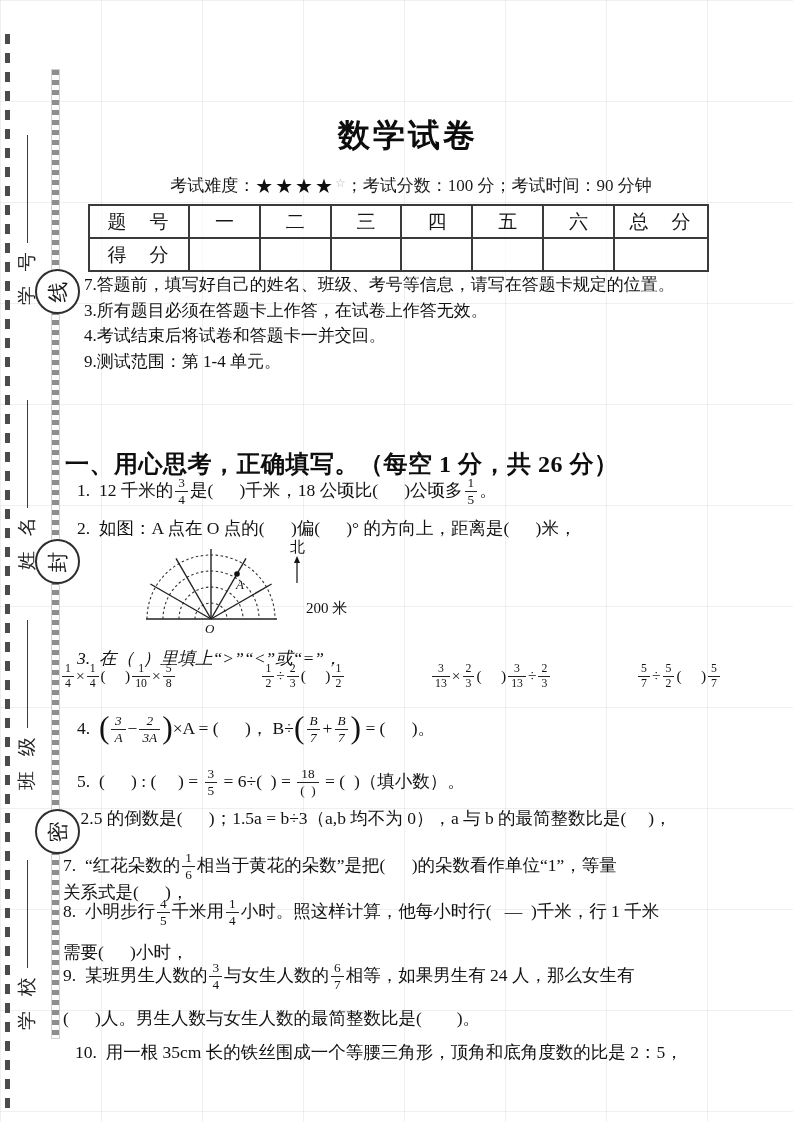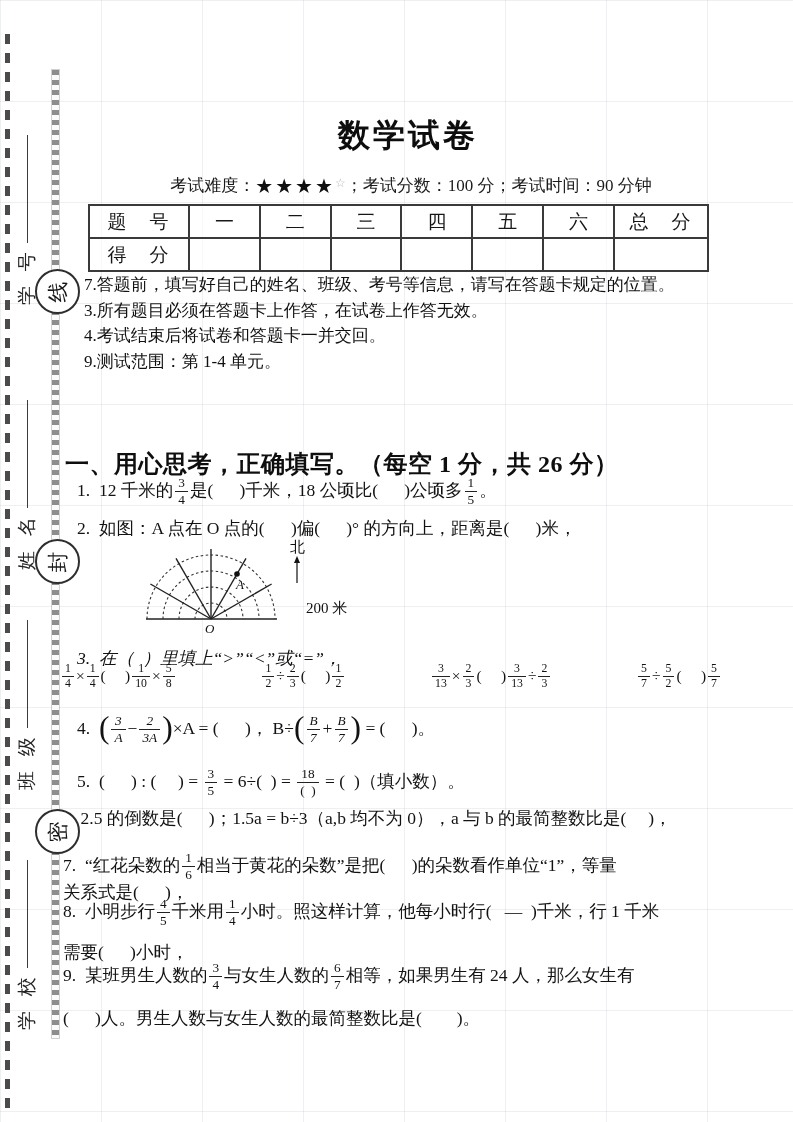--- a/index.html
+++ b/index.html
@@ -260,14 +260,15 @@
       </span>小时。照这样计算，他每小时行(&nbsp;&nbsp;&nbsp;—&nbsp;&nbsp;)千米，行 1 千米</div>
   <div class="q" style="top:940px;left:63px;">需要(&nbsp;&nbsp;&nbsp;&nbsp;&nbsp;&nbsp;)小时，</div>
   <div class="q" style="top:962px;left:63px;">9.&nbsp;&nbsp;某班男生人数的<span class="frac">
         <span class="fn">3</span>
         <span class="fd">4</span>
       </span>与女生人数的<span class="frac">
         <span class="fn">6</span>
         <span class="fd">7</span>
       </span>相等，如果男生有 24 人，那么女生有</div>
   <div class="q" style="top:1006px;left:63px;">(&nbsp;&nbsp;&nbsp;&nbsp;&nbsp;&nbsp;)人。男生人数与女生人数的最简整数比是(&nbsp;&nbsp;&nbsp;&nbsp;&nbsp;&nbsp;&nbsp;&nbsp;)。</div>
+  <div class="q" style="top:1040px;left:75px;">10.&nbsp;&nbsp;用一根 35cm 长的铁丝围成一个等腰三角形，顶角和底角度数的比是 2：5，</div>
 
 </div>
 
 </body></html>

